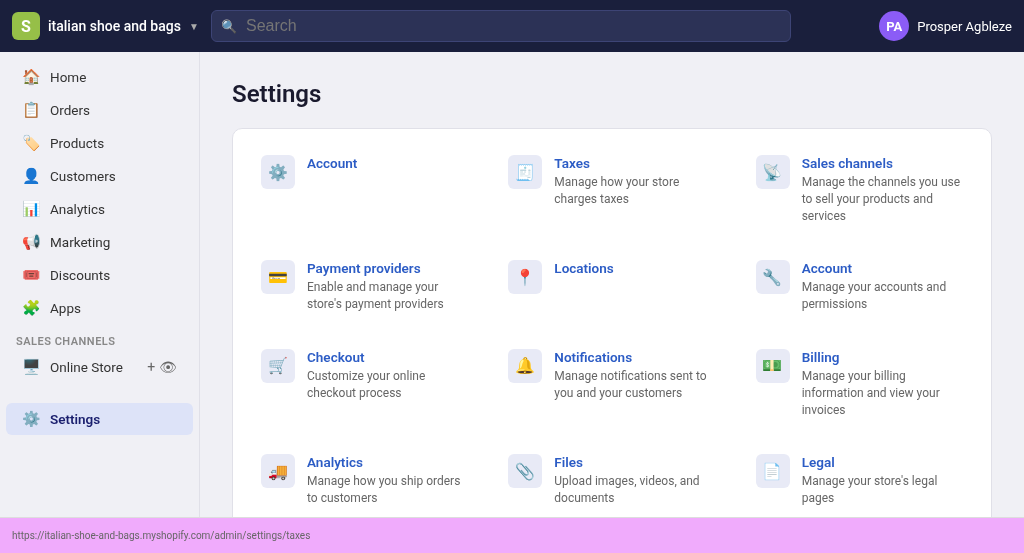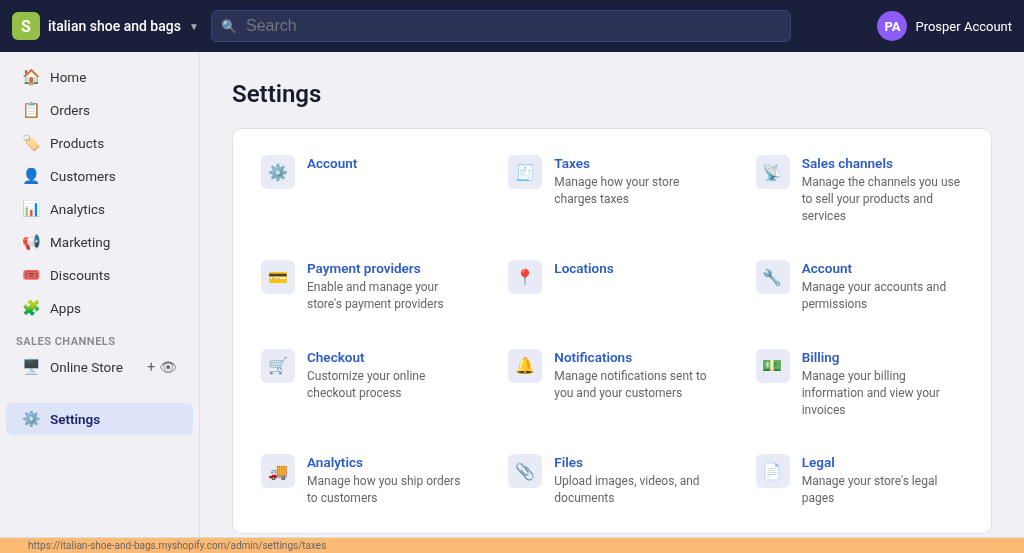--- a/index.html
+++ b/index.html
@@ -183,47 +183,47 @@
       margin-bottom: 3px;
     }
     .settings-item-desc {
       font-size: 12px;
       color: #666;
       line-height: 1.4;
     }
 
     
     .status-bar {
-      background: #fdba74;
+      background: #f0abfc;
       border-top: 1px solid #ddd;
-      height: 16px;
-      display: flex;
-      align-items: center;
-      padding: 0 28px;
+      height: 36px;
+      display: flex;
+      align-items: center;
+      padding: 0 12px;
       font-size: 10px;
       color: #666;
       flex-shrink: 0;
     }
   </style>
 </head>
 <body>
 
 <div class="top-nav">
   <div class="brand-area">
     <div class="shopify-logo">S</div>
     <span>italian shoe and bags</span>
     <span class="brand-chevron">▼</span>
   </div>
   <div class="search-bar">
     <span>🔍</span>
     <input type="text" placeholder="Search" style="">
   </div>
   <div class="user-area">
     <div class="avatar">PA</div>
-    <span>Prosper Account</span>
+    <span>Prosper Agbleze</span>
   </div>
 </div>
 
 <div class="main-layout">
 
   <div class="sidebar">
     <div class="sidebar-item">
       <span class="sidebar-icon">🏠</span>
       <span>Home</span>
     </div>

